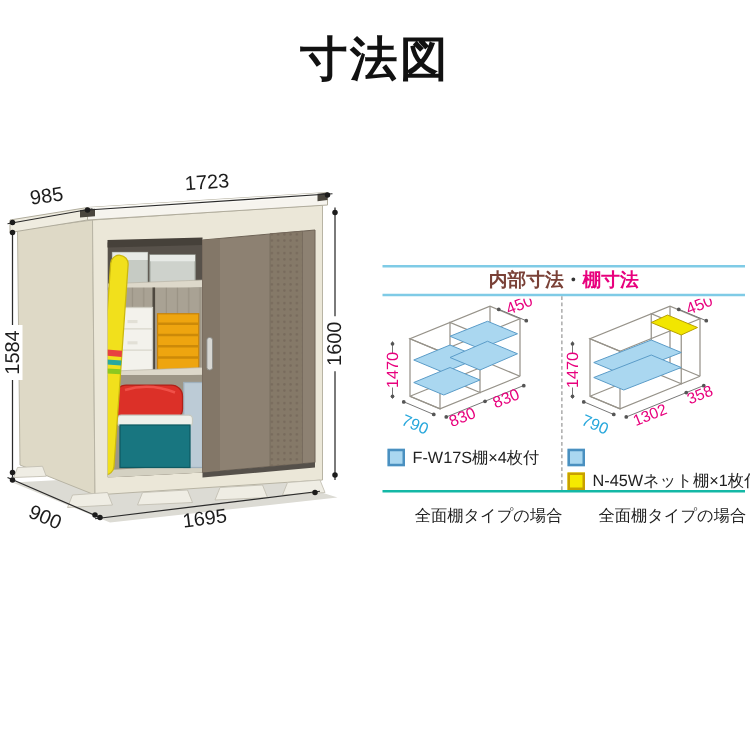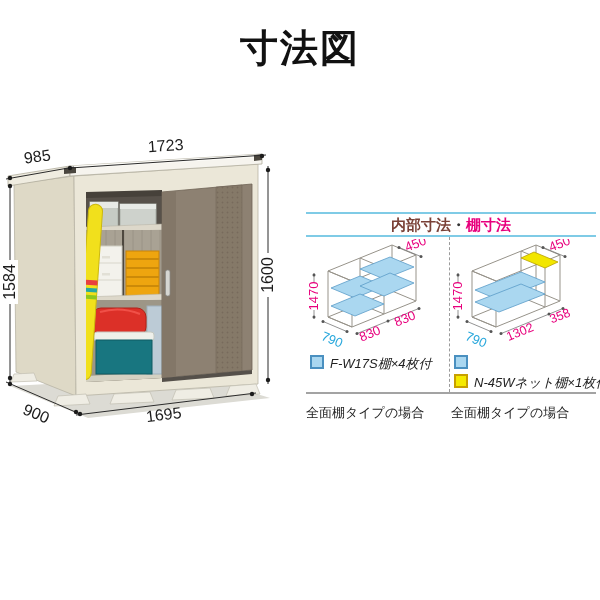--- a/index.html
+++ b/index.html
@@ -3,33 +3,33 @@
 <meta charset="utf-8">
 <style>
   html,body{margin:0;padding:0;background:#fff;}
   #page{position:relative;width:600px;height:468px;background:#fff;overflow:hidden;
         font-family:"Liberation Sans","DejaVu Sans",sans-serif;}
   .abs{position:absolute;}
   #title{top:28px;left:0;width:600px;text-align:center;font-size:38px;font-weight:bold;
          color:#111;letter-spacing:2px;line-height:40px;}
   
   #panel{left:306px;top:212px;width:290px;height:182px;border-top:2px solid #7fcbe6;
-         border-bottom:2px solid #a3a3a3;box-sizing:border-box;}
+         border-bottom:2px solid #14b8a6;box-sizing:border-box;}
   #panel-header{height:21px;line-height:21px;text-align:center;font-size:15px;font-weight:bold;
                 border-bottom:2px solid #7fcbe6;}
   .hdr1{color:#7a4137;} .hdrdot{color:#333;} .hdr2{color:#e8007d;}
   #panel-body{display:flex;height:155px;}
   .pcol{width:144px;padding-top:2px;box-sizing:border-box;}
   .pcol.left{border-right:1px dashed #9a9a9a;}
-  .legend-row{display:flex;align-items:flex-start;gap:6px;padding-left:4px;height:19px;font-style:italic;}
+  .legend-row{display:flex;align-items:center;gap:6px;padding-left:4px;height:19px;}
   .sw{width:14px;height:14px;box-sizing:border-box;flex:0 0 14px;}
   .sw-blue{background:#aad7f0;border:2px solid #4a90c0;}
   .sw-yellow{background:#f5ea00;border:2px solid #c8a000;}
   .legend-label{font-size:13px;color:#222;white-space:nowrap;}
-  .caption{top:404px;font-size:13px;color:#222;text-align:left;}
+  .caption{top:404px;font-size:13px;color:#222;text-align:right;}
   #caption-left{left:306px;width:144px;}
   #caption-right{left:451px;width:146px;}
   svg text{font-family:"Liberation Sans","DejaVu Sans",sans-serif;}
 </style>
 </head>
 <body>
 
 <div id="page">
 
   <div id="title" class="abs">寸法図</div>

